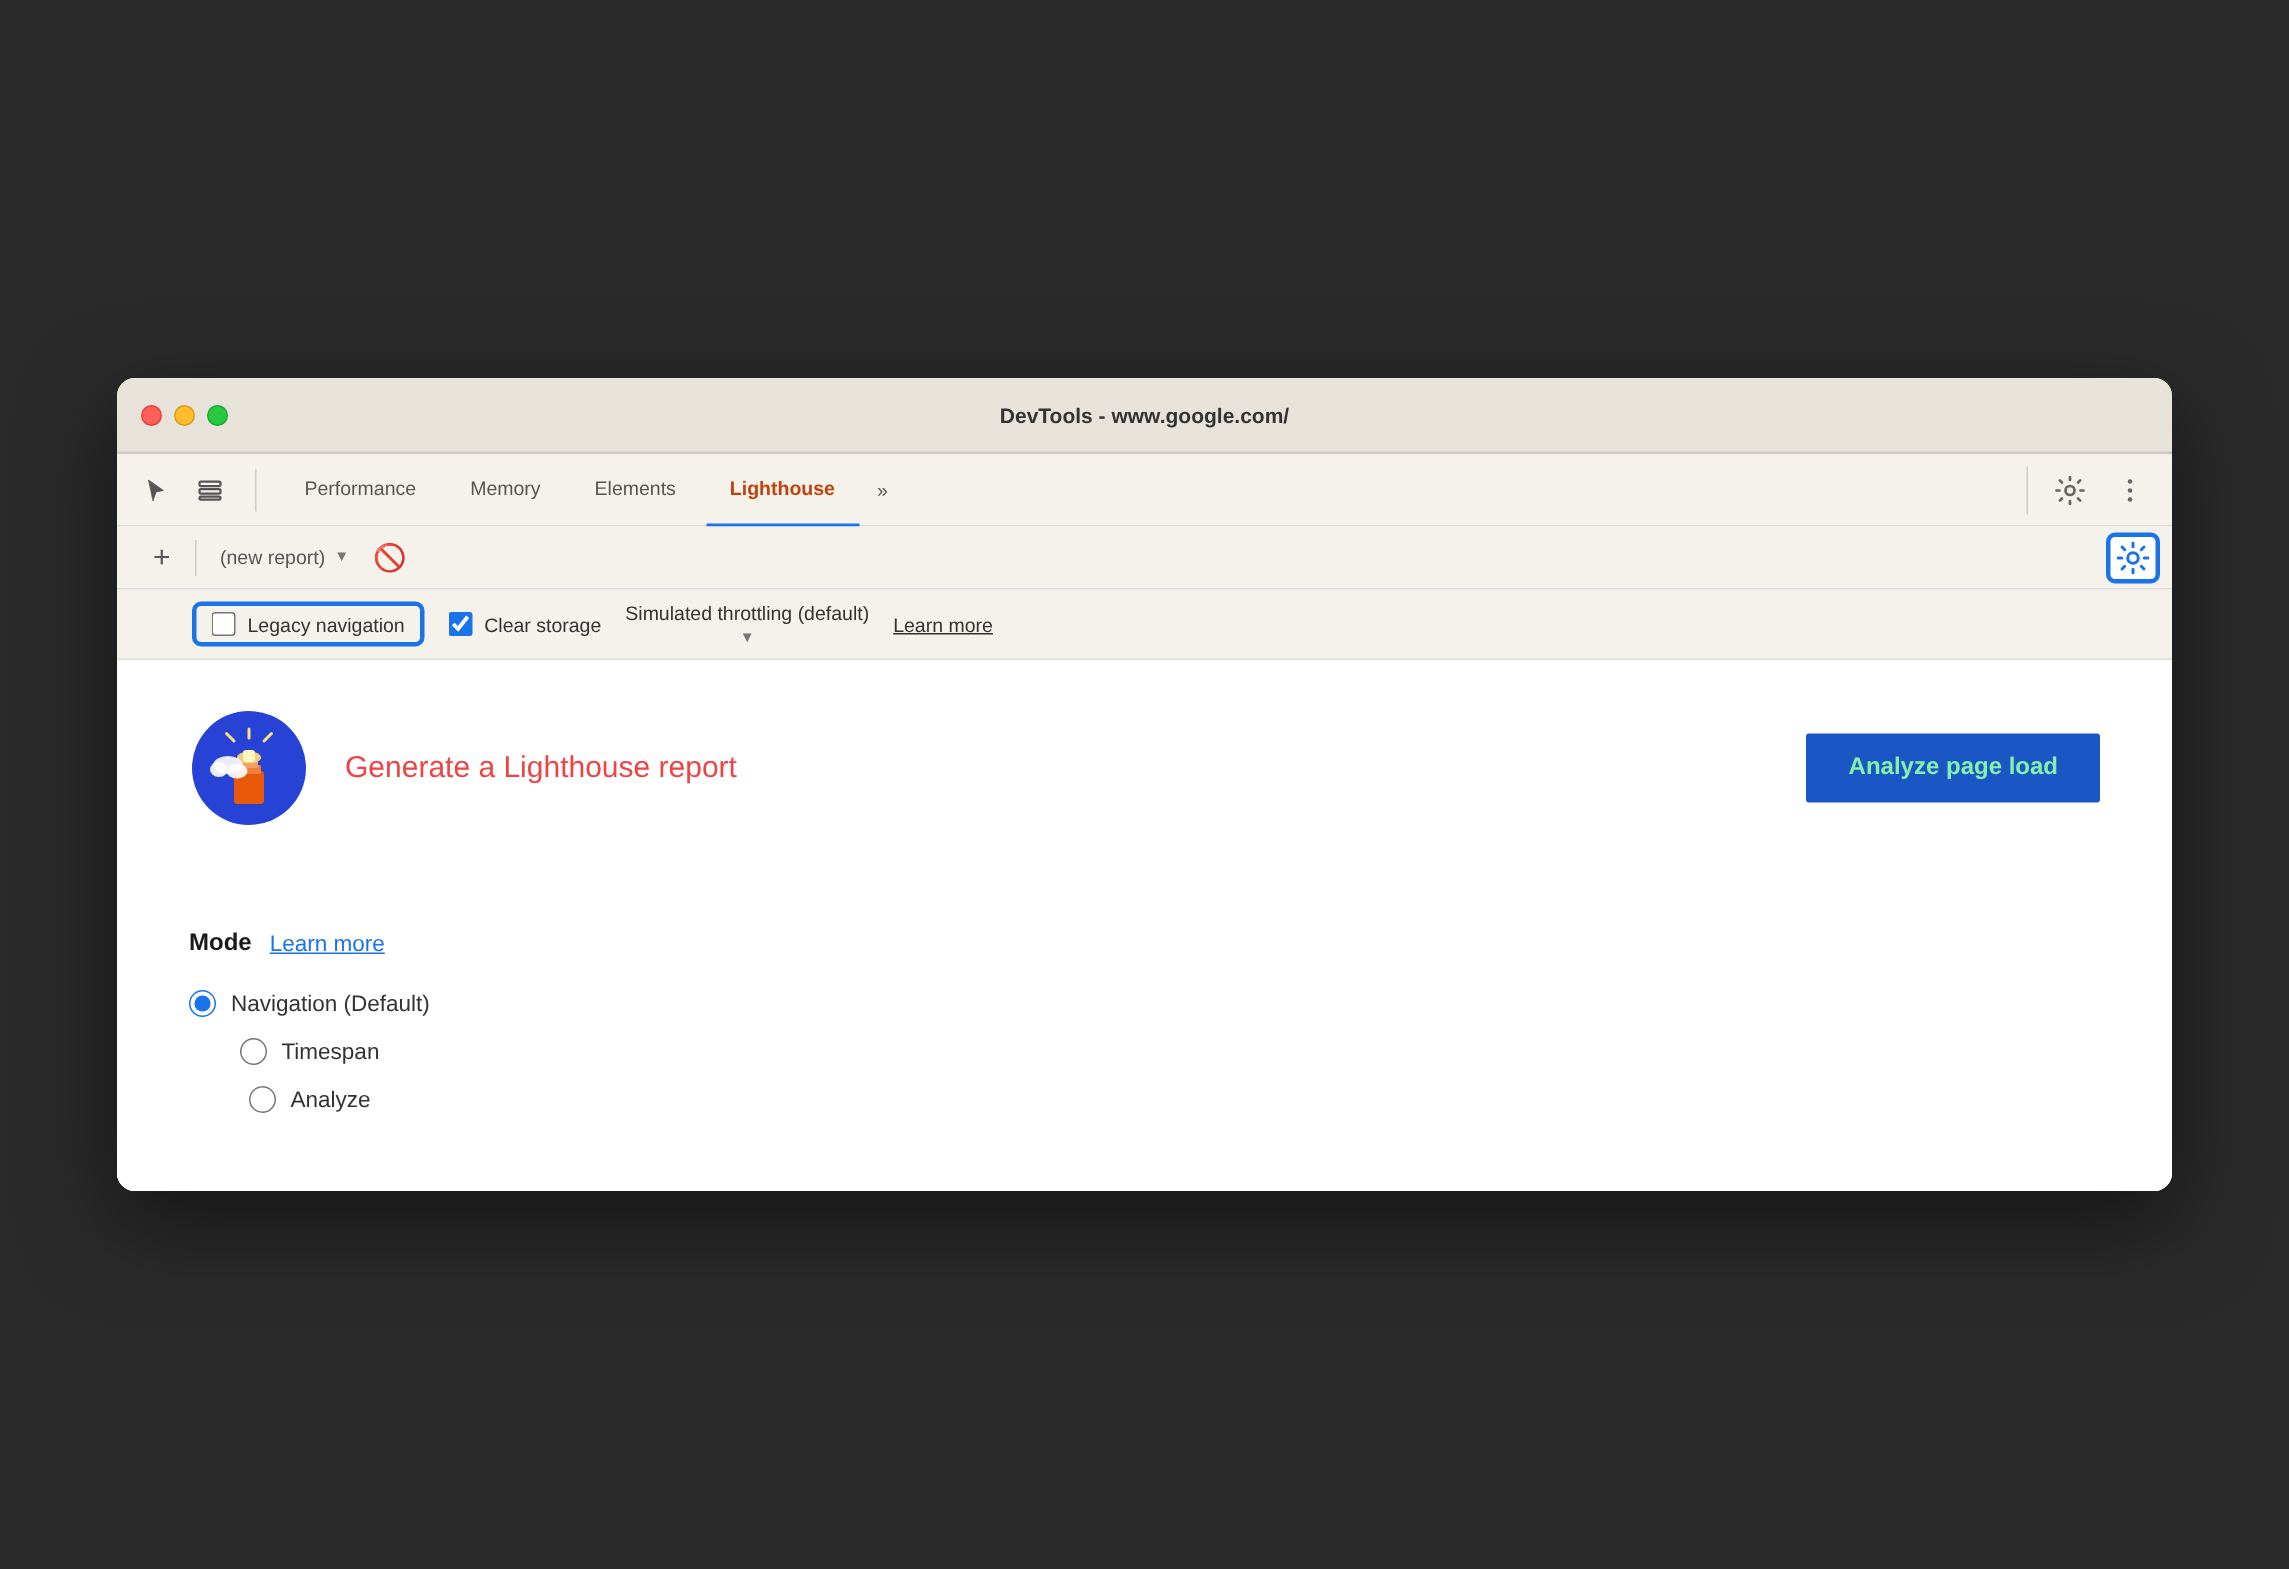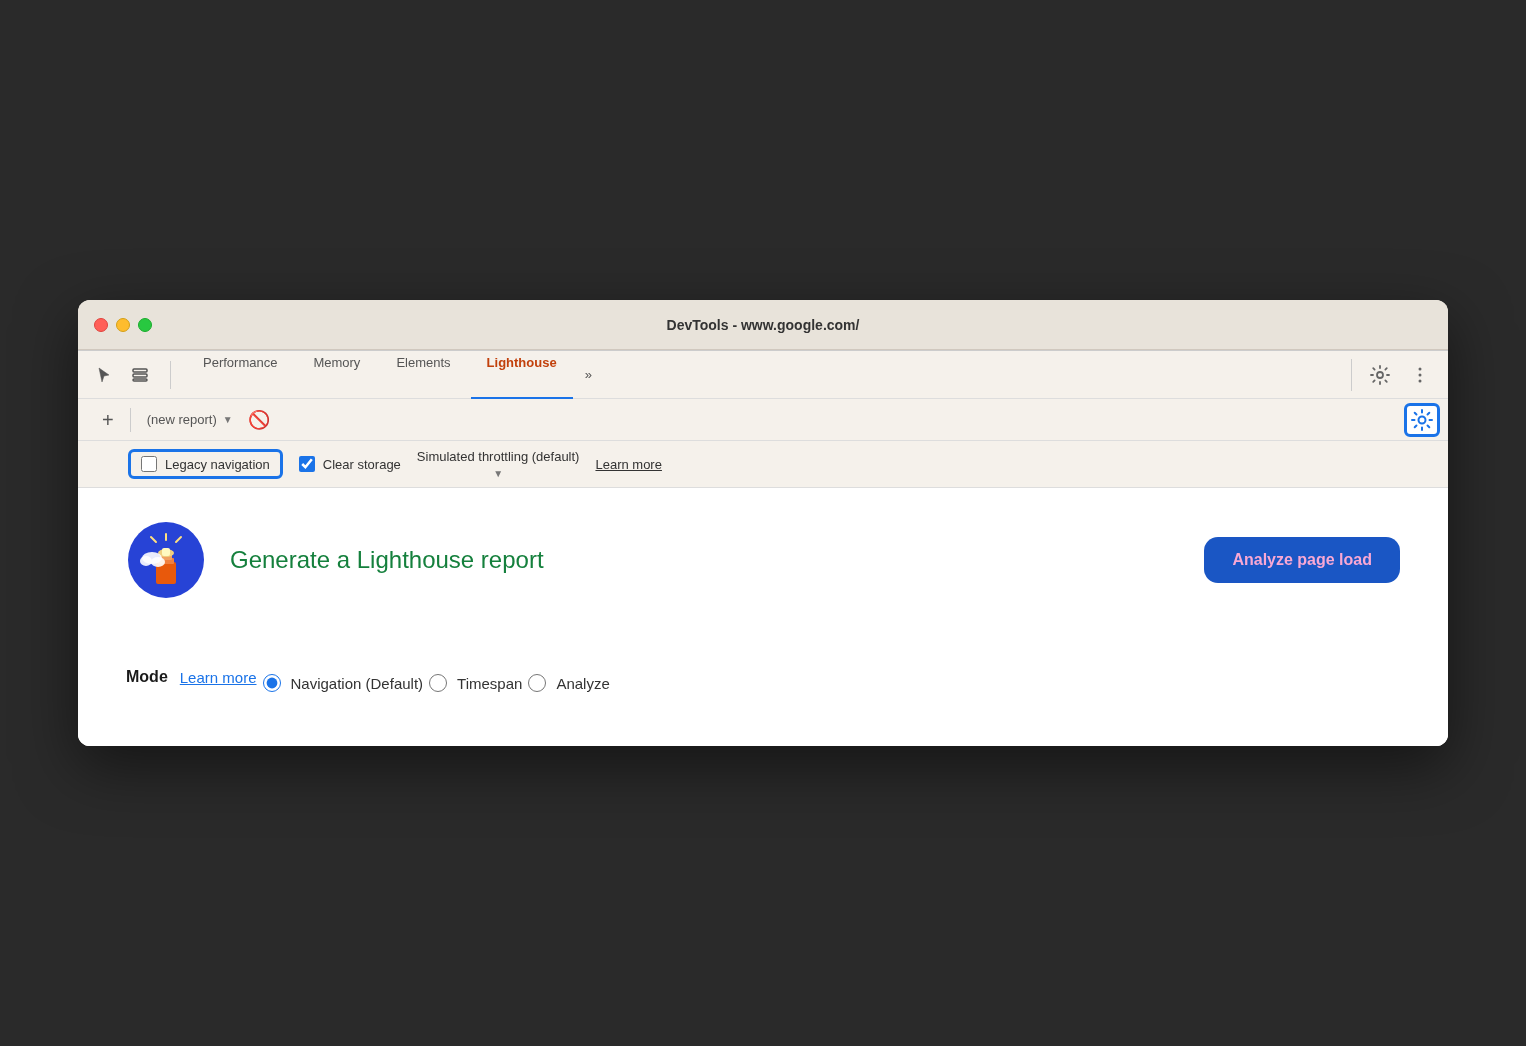--- a/index.html
+++ b/index.html
@@ -85,20 +85,21 @@
     .tabs {
       display: flex;
       align-items: center;
       flex: 1;
       gap: 4px;
     }
     .tab {
       padding: 4px 16px;
       height: 48px;
       display: flex;
+      align-items: center;
       font-size: 13px;
       color: #555;
       cursor: pointer;
       border-bottom: 2px solid transparent;
       white-space: nowrap;
       font-weight: 400;
     }
     .tab.active {
       color: #c2410c;
       border-bottom: 2px solid #1a73e8;
@@ -256,43 +257,43 @@
       align-items: center;
       gap: 24px;
       margin-bottom: 40px;
     }
     .lighthouse-logo {
       width: 80px;
       height: 80px;
       flex-shrink: 0;
     }
     .report-title {
-      font-size: 24px;
+      font-size: 20px;
       font-weight: 400;
-      color: #15803d;
+      color: #ef4444;
       flex: 1;
     }
     .analyze-btn {
       background: #1a56c4;
-      color: #f9a8d4;
+      color: #86efac;
       border: none;
-      border-radius: 14px;
+      border-radius: 2px;
       padding: 14px 28px;
       font-size: 16px;
       font-weight: 600;
       cursor: pointer;
       white-space: nowrap;
     }
     .options-section {
       display: flex;
       gap: 80px;
     }
     .option-group {
       display: flex;
-      flex-direction: row;
+      flex-direction: column;
       gap: 6px;
       margin-top: 28px;
     }
     .option-group-header {
       display: flex;
       align-items: center;
       gap: 12px;
       margin-bottom: 12px;
     }
     .option-group-title {

